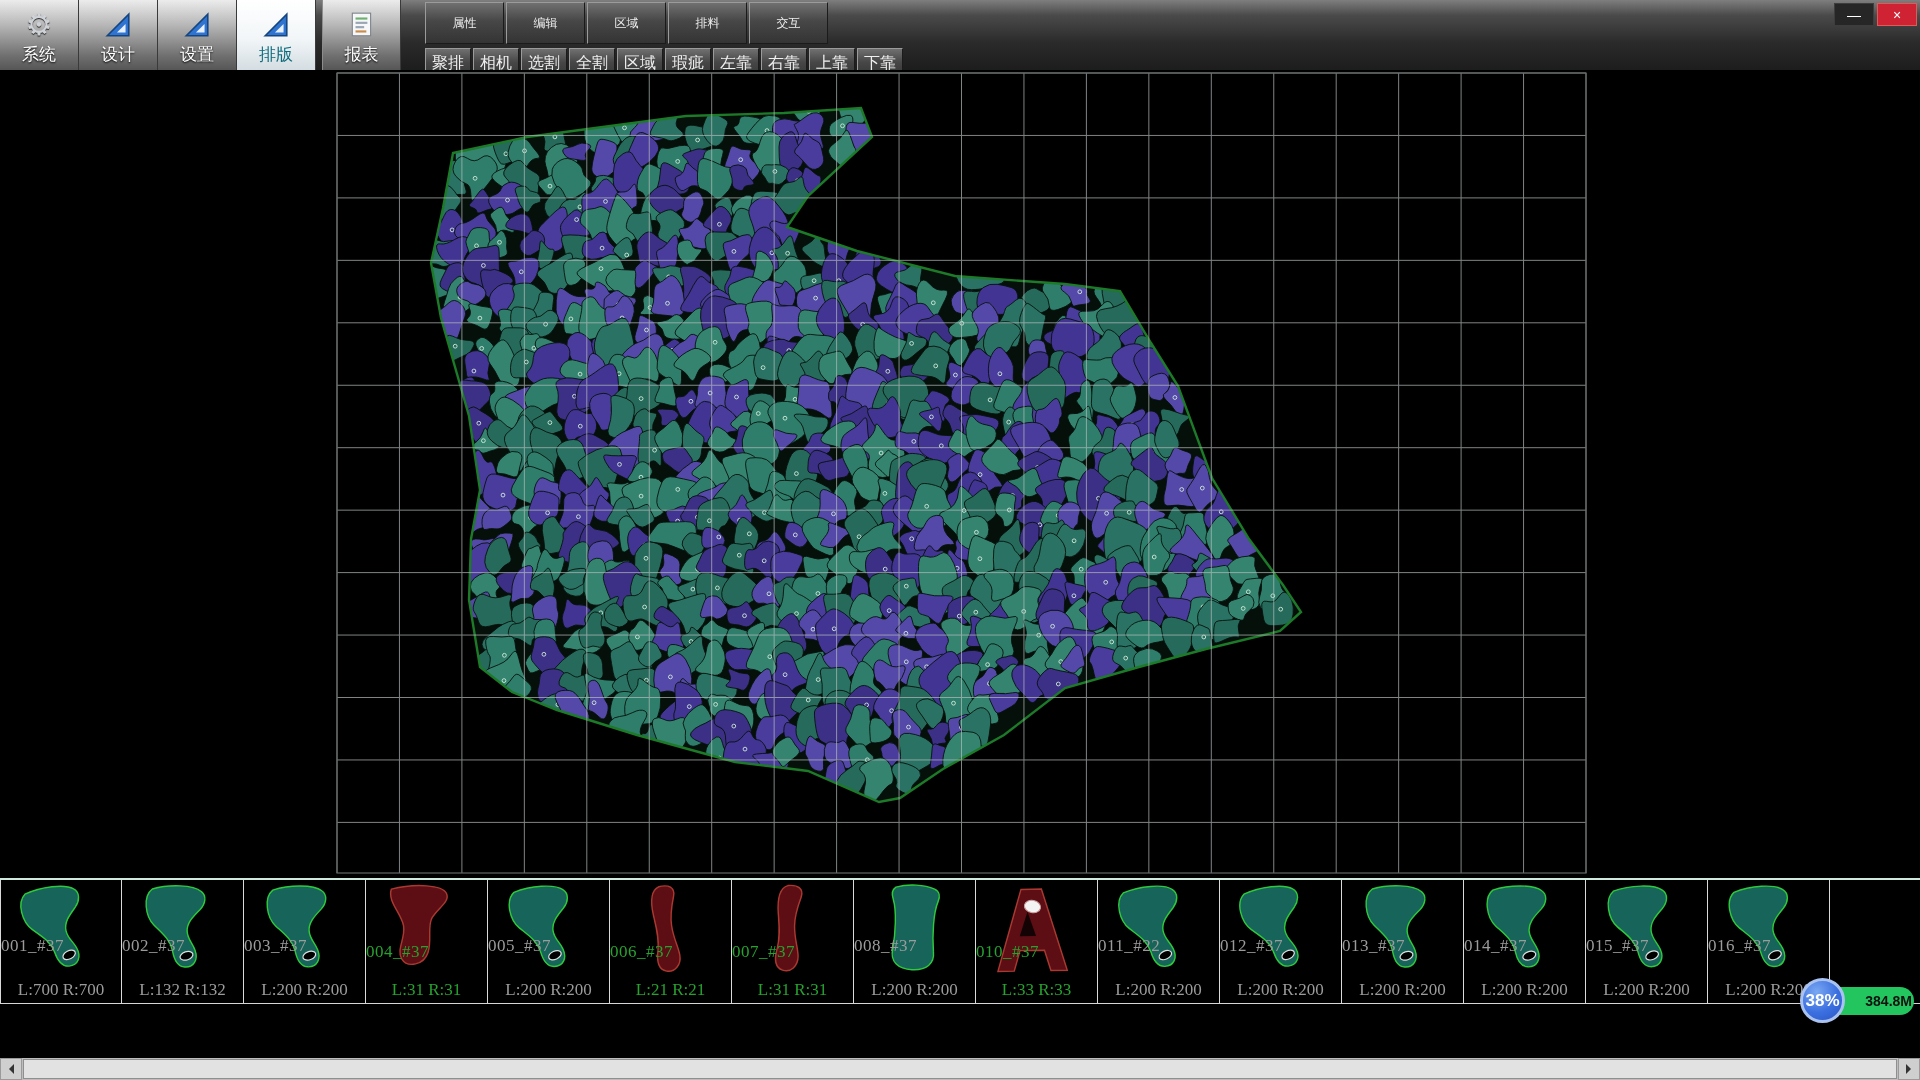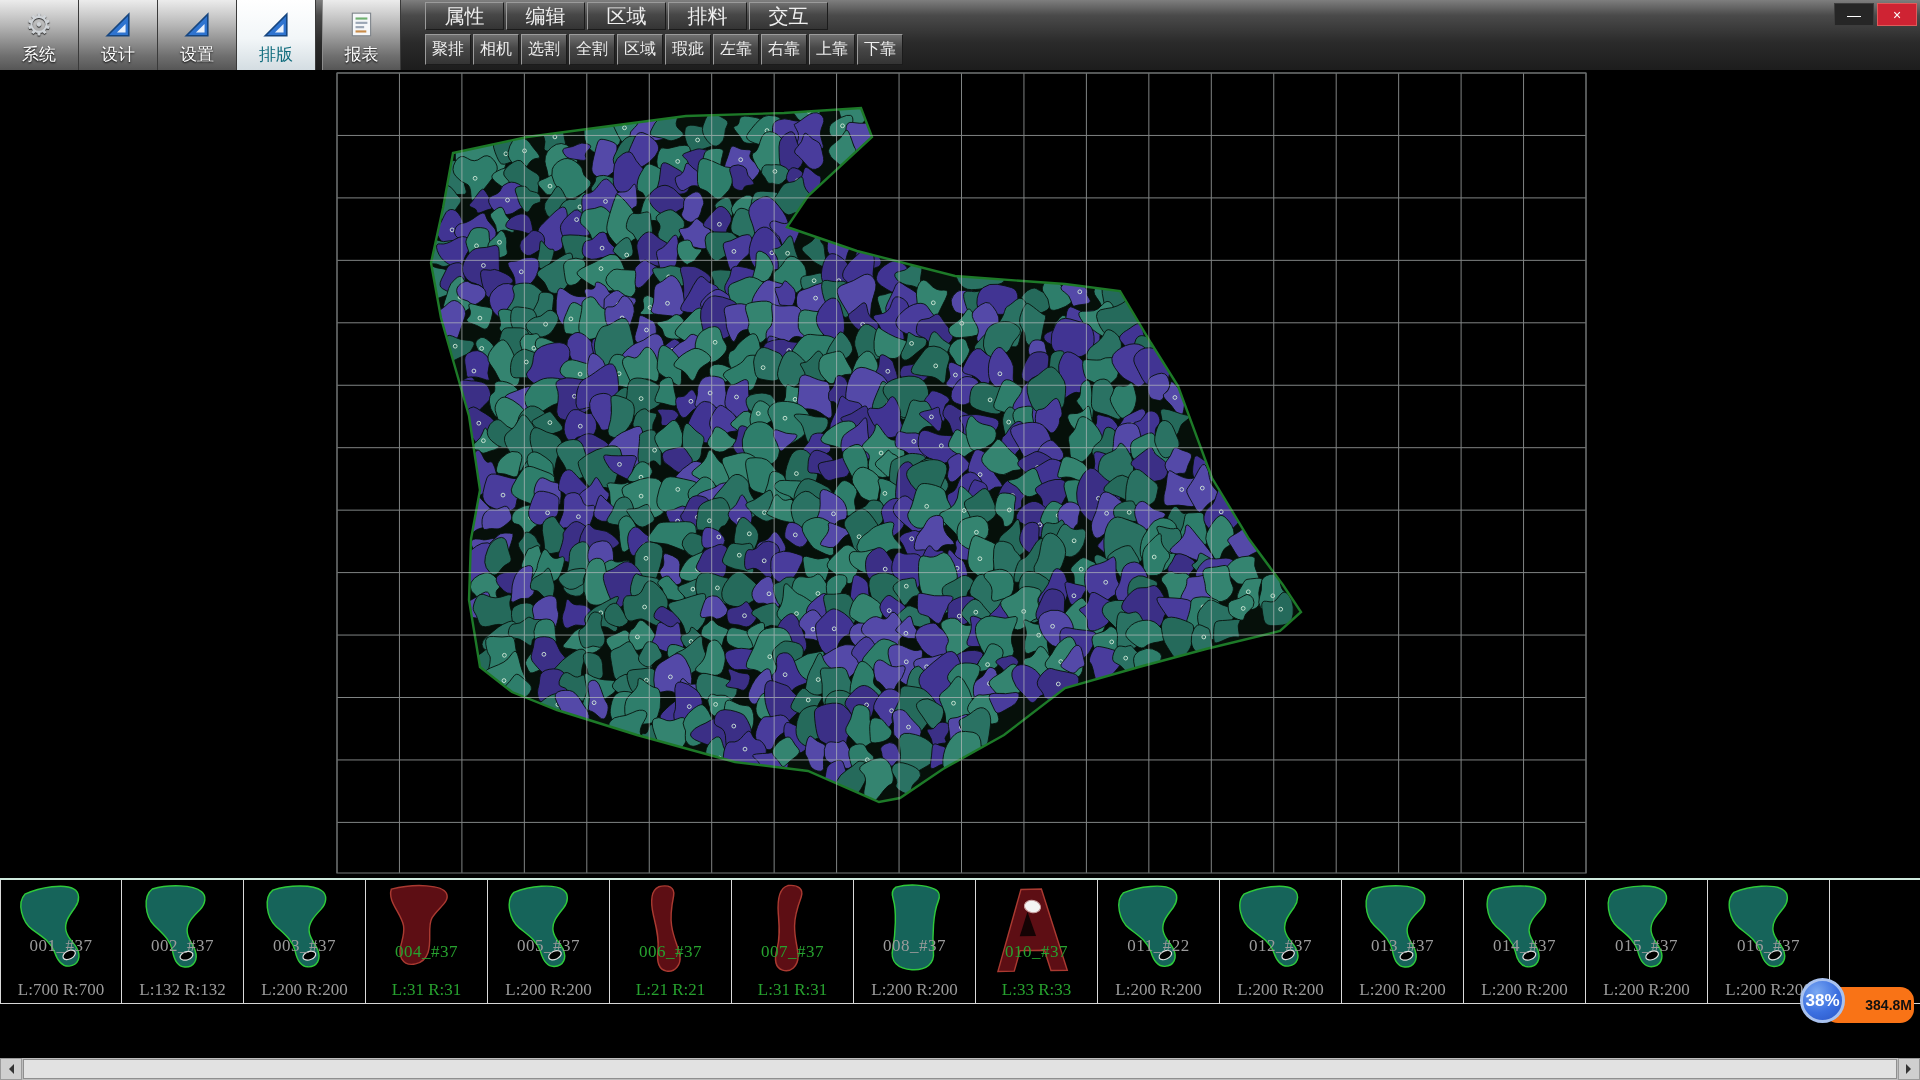--- a/index.html
+++ b/index.html
@@ -18,50 +18,50 @@
   .app-cell .lbl{font-size:17px;color:#ffffff;text-shadow:0 1px 2px #000;}
   .app-cell.active{background:linear-gradient(to bottom,#ffffff 0%,#f2f6f8 55%,#d4dde2 100%);}
   .app-cell.active .lbl{color:#0e6b7c;text-shadow:none;}
   .app-cell.report{margin-left:6px;border-left:1px solid #8d8d8d;}
   .menus{position:absolute;left:425px;top:0;}
   .menu-row1{display:flex;gap:2px;margin-top:2px;}
   .menu-row2{display:flex;gap:2px;margin-top:4px;text-align:center;}
   .mbtn,.tbtn{display:flex;align-items:center;justify-content:center;color:#efefef;cursor:pointer;
     background:linear-gradient(to bottom,#707070 0%,#474747 45%,#343434 100%);
     border:1px solid;border-color:#9b9b9b #1b1b1b #1b1b1b #9b9b9b;box-sizing:border-box;}
-  .mbtn{width:79px;height:28px;font-size:20px;}
+  .mbtn{width:79px;height:42px;font-size:12px;}
   .tbtn{width:46px;height:31px;font-size:16px;}
   .win-controls{position:absolute;top:3px;right:3px;display:flex;gap:3px;}
   .win-btn{width:38px;height:21px;display:flex;align-items:center;justify-content:center;
     color:#fff;font-size:14px;cursor:pointer;}
   .win-btn.min{background:#262626;border:1px solid #3d3d3d;}
   .win-btn.close{background:#cf2333;border:1px solid #e05a5a;}
 
   
   .canvas-area{position:absolute;top:70px;left:0;width:1920px;height:808px;background:#000;}
   .canvas-area svg{display:block;}
 
   
   .thumb-strip{position:absolute;top:878px;left:0;width:1920px;height:126px;background:#000;
     border-top:2px solid #cfeade;border-bottom:1px solid #d6d6d6;box-sizing:border-box;
     display:flex;overflow:hidden;}
   .thumb-cell{position:relative;flex:0 0 122px;height:100%;border-right:1px solid #dadada;
     box-sizing:border-box;cursor:pointer;background:#000;}
   .thumb-cell:first-child{border-left:1px solid #dadada;}
   .thumb-cell svg{position:absolute;top:1px;left:9px;}
-  .thumb-name{position:absolute;top:56px;left:0;width:100%;text-align:center;
+  .thumb-name{position:absolute;top:56px;left:0;width:100%;
     font-family:"Liberation Serif","DejaVu Serif",serif;font-size:17px;letter-spacing:0.5px;}
   .thumb-lr{position:absolute;bottom:3px;left:0;width:100%;text-align:center;
     font-family:"Liberation Serif","DejaVu Serif",serif;font-size:17px;}
   .lab-gray{color:#9b9b9b;}
   .lab-green{color:#27a22f;margin-top:6px;}
 
   
   .mem-widget{position:absolute;left:1800px;top:978px;width:118px;height:46px;z-index:5;}
-  .mem-pill{position:absolute;left:24px;top:9px;width:90px;height:36px;background:#f97316;
+  .mem-pill{position:absolute;left:24px;top:9px;width:90px;height:28px;background:#22c55e;
     border-radius:14px;display:flex;align-items:center;justify-content:flex-end;
     padding-right:2px;box-sizing:border-box;font-size:14px;font-weight:bold;color:#111;}
   .mem-circle{position:absolute;left:0;top:0;width:45px;height:45px;border-radius:50%;
     background:radial-gradient(circle at 35% 28%,#7aa8f2 0%,#3b6fe0 55%,#2a55c4 100%);
     border:3px solid #a9c2ef;box-sizing:border-box;display:flex;align-items:center;justify-content:center;
     color:#fff;font-size:17px;font-weight:bold;}
 
   
   .hscroll{position:absolute;top:1058px;left:0;width:1920px;height:22px;background:#bdbdbd;}
   .hs-arrow{position:absolute;top:0;width:22px;height:22px;background:#cfcfcf;

